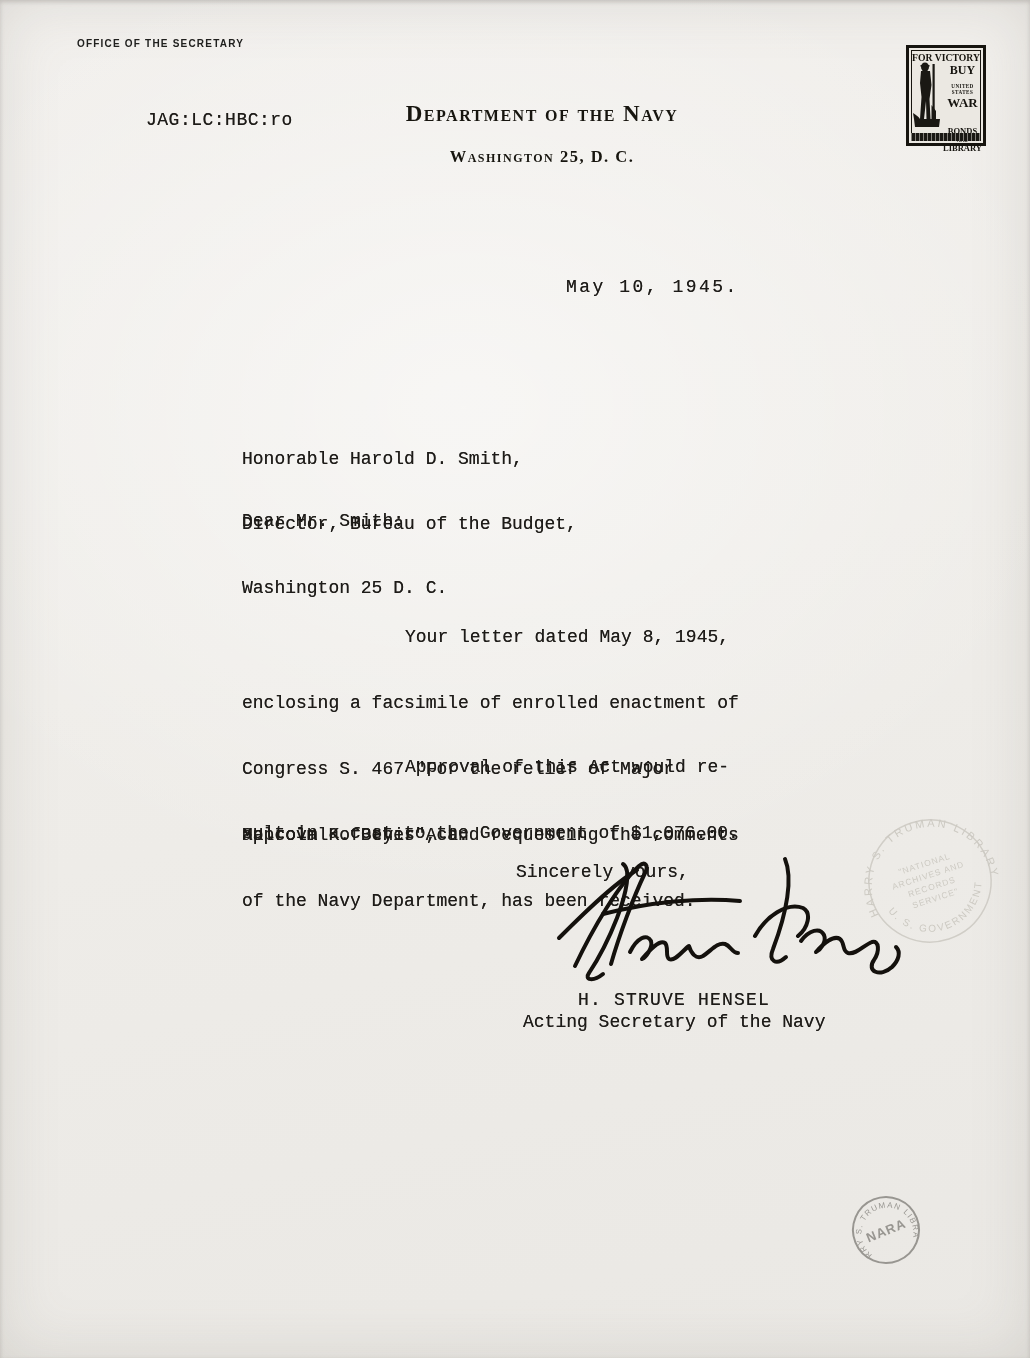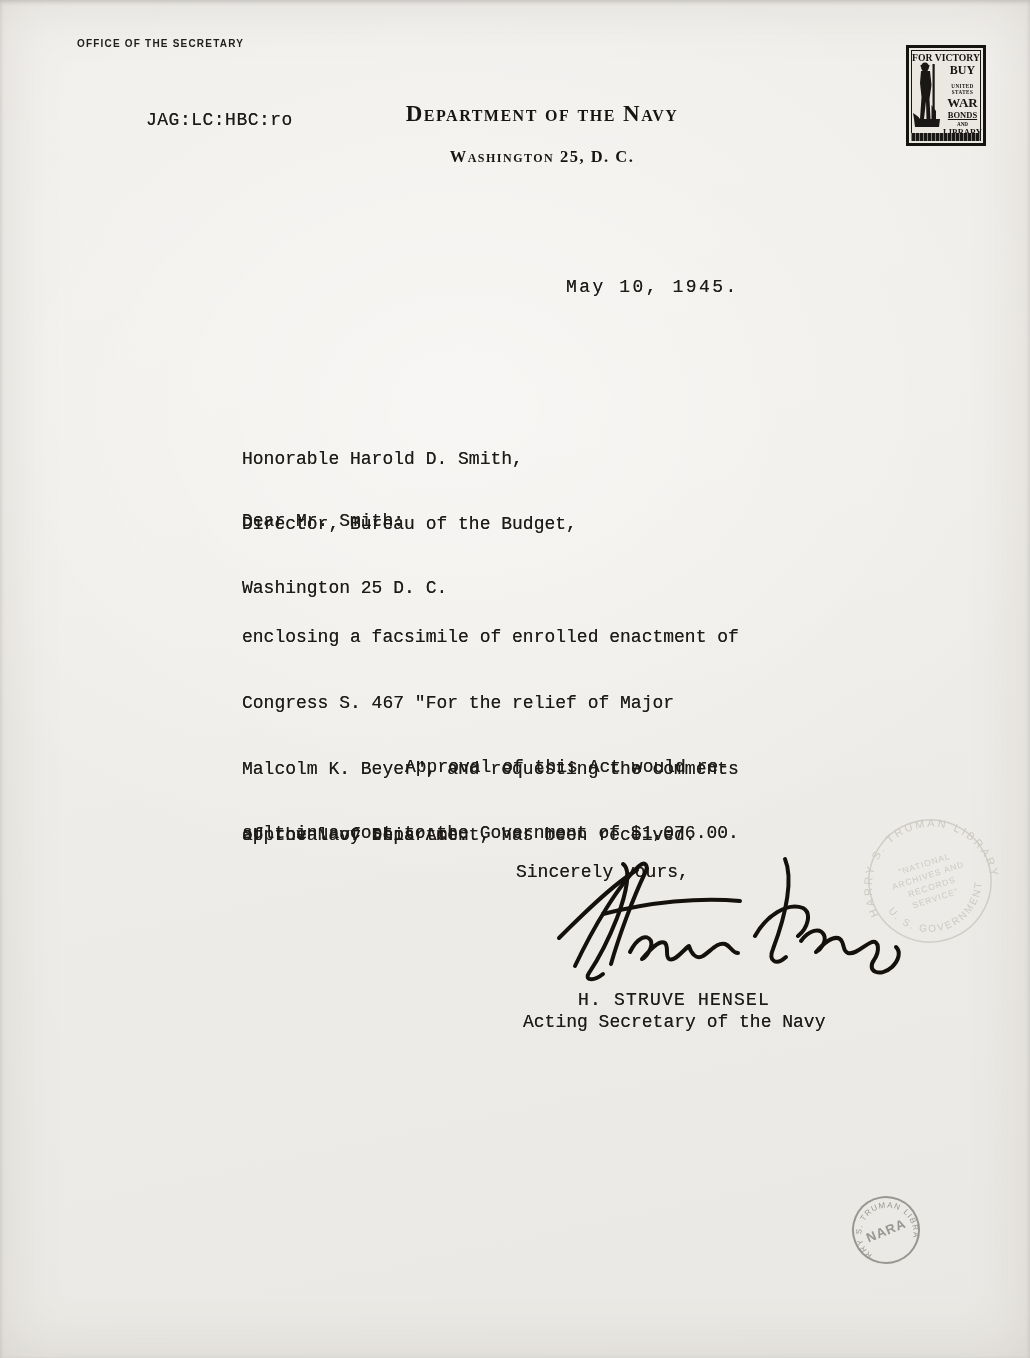--- a/index.html
+++ b/index.html
@@ -44,21 +44,21 @@
   .ws-header{
     position:absolute;left:0;right:0;top:4px;text-align:center;
     font-family:"Liberation Serif",serif;font-weight:700;font-size:10.5px;
     transform:scaleX(.92);color:#16140f;letter-spacing:0;white-space:nowrap;
   }
   .ws-col{position:absolute;left:33px;top:16px;width:41px;text-align:center;color:#16140f;
     font-family:"Liberation Serif",serif;font-weight:700;line-height:1;}
   .ws-buy{font-size:12px;margin-bottom:7px;}
   .ws-tiny{font-size:6px;transform:scale(.85);letter-spacing:.5px;}
   .ws-war{font-size:13px;margin-top:1px;}
-  .ws-bonds{font-size:8.5px;margin-top:2px;text-decoration:underline;}
+  .ws-bonds{font-size:8.5px;margin-top:18px;text-decoration:underline;}
   .ws-and{font-size:6px;transform:scale(.85);margin-top:1px;}
   .ws-stamps{font-size:8.5px;margin-top:1px;}
   .ws-statue{position:absolute;left:3px;top:13px;}
   .ws-base{position:absolute;left:2px;right:2px;bottom:2px;height:8px;background:#1a1814;
     background-image:repeating-linear-gradient(90deg,rgba(235,232,226,.5) 0 1px,transparent 1px 4px);}
   
   .date-line{left:566px;top:277px;font-size:18px;letter-spacing:2.5px;}
   .addr{left:242px;top:406px;font-size:18px;line-height:21.5px;white-space:pre;}
   .salutation{left:242px;top:511px;font-size:18px;}
   .para{left:242px;font-size:18px;line-height:22px;white-space:pre;width:620px;}
@@ -117,20 +117,21 @@
 
   <div class="abs addr mono">
     <div>Honorable Harold D. Smith,</div>
     <div>Director, Bureau of the Budget,</div>
     <div>Washington 25 D. C.</div>
   </div>
 
   <div class="abs salutation mono">Dear Mr. Smith:</div>
 
   <div class="abs para p1 mono">
+    <div class="indent">Your letter dated May 8, 1945,</div>
     <div>enclosing a facsimile of enrolled enactment of</div>
     <div>Congress S. 467 "For the relief of Major</div>
     <div>Malcolm K. Beyer", and requesting the comments</div>
     <div>of the Navy Department, has been received.</div>
   </div>
 
   <div class="abs para p2 mono">
     <div class="indent">Approval of this Act would re-</div>
     <div>sult in a cost to the Government of $1,076.00.</div>
   </div>

